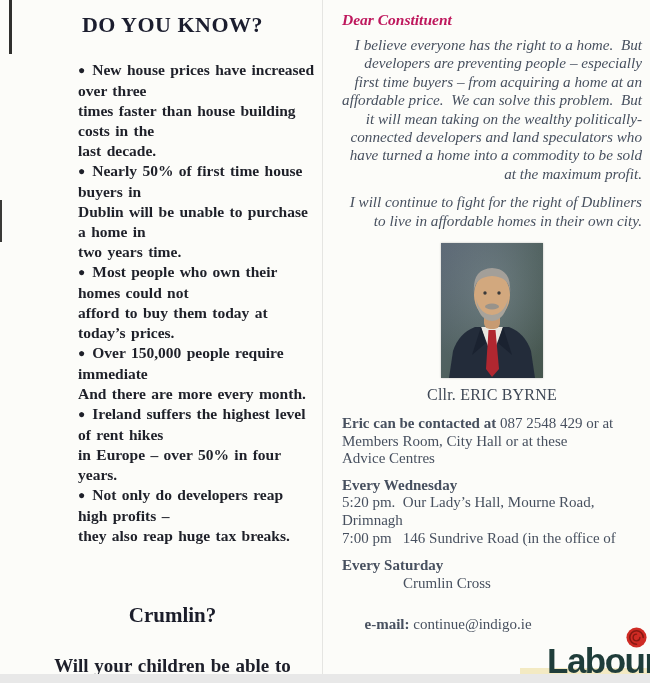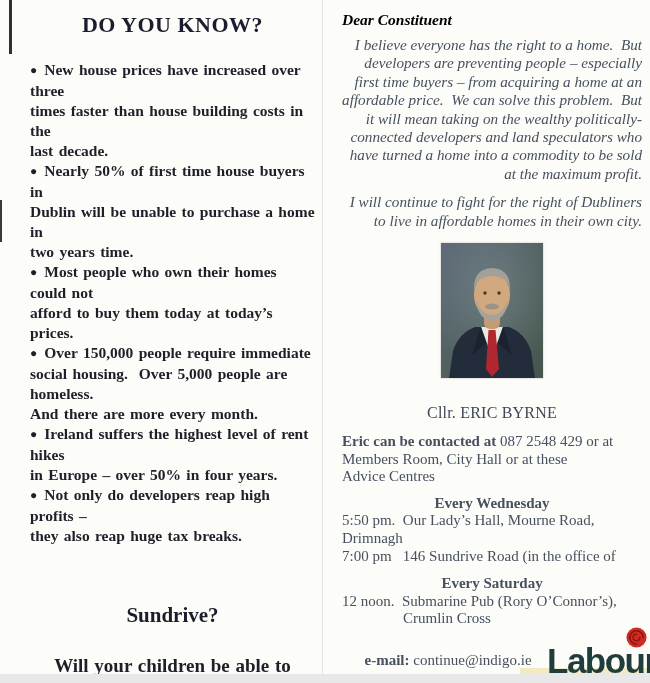--- a/index.html
+++ b/index.html
@@ -10,43 +10,43 @@
   }
   
   .divider { position:absolute; left:322px; top:0; width:1px; height:683px; background:rgba(90,90,90,0.14); }
   .edge-mark1 { position:absolute; left:9px; top:0; width:3px; height:54px; background:#30302e; }
   .edge-mark2 { position:absolute; left:0; top:200px; width:2px; height:42px; background:#3a3a38; }
   .bottom-tint { position:absolute; right:0; bottom:0; width:130px; height:6px; background:#efe2ad; opacity:.7; }
 
   
   .left-col { position:absolute; left:30px; top:12px; width:285px; color:#1e2029; font-weight:bold; }
   .lc-heading { text-align:center; font-size:22px; letter-spacing:.5px; color:#1b1d2e; margin:0; line-height:26px; }
-  .bullets { margin-top:22px; }
+  .bullets { margin-top:22px;margin-left:48px; }
   .bullet { margin:0; font-size:15.5px; line-height:20px; word-spacing:1.5px; }
   .bullet + .bullet { margin-top:0; }
   .mt20 { margin-top:20px; } .mt22 { margin-top:22px; } .mt24 { margin-top:24px; }
   .glyph { font-size:12px; margin-right:7px; position:relative; top:-1px; }
   .line { display:block; white-space:pre-wrap; }
   .q-heading { text-align:center; font-size:21px; margin-top:56px; line-height:26px; color:#1b1d2a; }
   .big-question { text-align:center; font-size:19px; line-height:27px; margin-top:24px; color:#1d1f2a; word-spacing:1px; }
 
   
   .right-col { position:absolute; left:342px; top:10px; width:300px; color:#47505f; font-size:15px; }
-  .salutation { font-style:italic; font-weight:bold; font-size:15.5px; line-height:19px; margin-bottom:7px; color:#000000; }
+  .salutation { font-style:italic; font-weight:bold; font-size:15.5px; line-height:19px; margin-bottom:7px; color:#be185d; }
   .letter { font-style:italic; font-size:15.2px; line-height:18.4px;text-align:right; }
   .para2 { margin-top:10px; }
   .photo-wrap { margin-top:13px; text-align:center; }
   .photo-frame { display:inline-block; width:102px; height:135px; line-height:0; box-shadow:0 0 2px rgba(0,0,0,.25); }
-  .caption { text-align:center; font-size:16px; margin-top:22px; color:#3f4856; letter-spacing:.2px; }
+  .caption { text-align:center; font-size:16px; margin-top:4px; color:#3f4856; letter-spacing:.2px; }
   .contact { margin-top:11px; line-height:17.6px; }
   .sched { margin-top:9px; line-height:17.6px; }
   .sched2 { margin-top:10px; }
   .indent2 { padding-left:61px; }
   .email-row { margin-top:5px; line-height:18px; white-space:pre-wrap; }
-  .bold { font-weight:bold;text-align:center; }
+  .bold { font-weight:bold; }
 
   
   .logo { position:absolute; left:547px; top:644px; width:101px; }
   .logo-text { font-family:"Liberation Sans", sans-serif; font-size:35px; font-weight:600; color:#1f3d3a; letter-spacing:-1.5px; line-height:33px; display:block; }
   .logo-underline { height:3px; background:#44a45c; margin-top:2px; }
   .logo-rose { position:absolute; top:-18px; right:0; width:23px; height:23px; }
 </style>
 </head>
 <body>
 
@@ -70,34 +70,33 @@
         <span class="line"><span class="glyph">●</span><span>Nearly 50% of first time house buyers in</span></span>
         <span class="line">Dublin will be unable to purchase a home in</span>
         <span class="line">two years time.</span>
       </p>
       <p class="bullet mt24">
         <span class="line"><span class="glyph">●</span><span>Most people who own their homes could not</span></span>
         <span class="line">afford to buy them today at today’s prices.</span>
       </p>
       <p class="bullet mt20">
         <span class="line"><span class="glyph">●</span><span>Over 150,000 people require immediate</span></span>
-        <span class="line">social housing.  Over 5,000 people are homeless.</span>
         <span class="line">And there are more every month.</span>
       </p>
       <p class="bullet mt22">
         <span class="line"><span class="glyph">●</span><span>Ireland suffers the highest level of rent hikes</span></span>
         <span class="line">in Europe – over 50% in four years.</span>
       </p>
       <p class="bullet mt24">
         <span class="line"><span class="glyph">●</span><span>Not only do developers reap high profits –</span></span>
         <span class="line">they also reap huge tax breaks.</span>
       </p>
     </div>
 
-    <h2 class="q-heading">Sundrive?</h2>
+    <h2 class="q-heading">Crumlin?</h2>
     <div class="big-question">
       <span class="line">Will your children be able to afford to</span>
 
     </div>
   </div>
 
   <div class="right-col">
     <div class="salutation">Dear Constituent</div>
 
     <div class="letter">
@@ -151,27 +150,26 @@
     <div class="caption">Cllr. ERIC BYRNE</div>
 
     <div class="contact">
       <span class="line"><span class="bold">Eric can be contacted at</span><span> 087 2548 429 or at</span></span>
       <span class="line">Members Room, City Hall or at these</span>
       <span class="line">Advice Centres</span>
     </div>
 
     <div class="sched">
       <span class="line bold">Every Wednesday</span>
-      <span class="line">5:50 pm.  Our Lady’s Hall, Mourne Road, Drimnagh</span>
+      <span class="line">5:20 pm.  Our Lady’s Hall, Mourne Road, Drimnagh</span>
       <span class="line">7:00 pm   146 Sundrive Road (in the office of</span>
     </div>
 
     <div class="sched sched2">
       <span class="line bold">Every Saturday</span>
-      <span class="line">12 noon.  Submarine Pub (Rory O’Connor’s),</span>
       <span class="line indent2">Crumlin Cross</span>
     </div>
 
     <div class="email-row">
       <span class="bold">e-mail:</span><span> continue@indigo.ie</span>
     </div>
 
   </div>
 
   <div class="logo">

